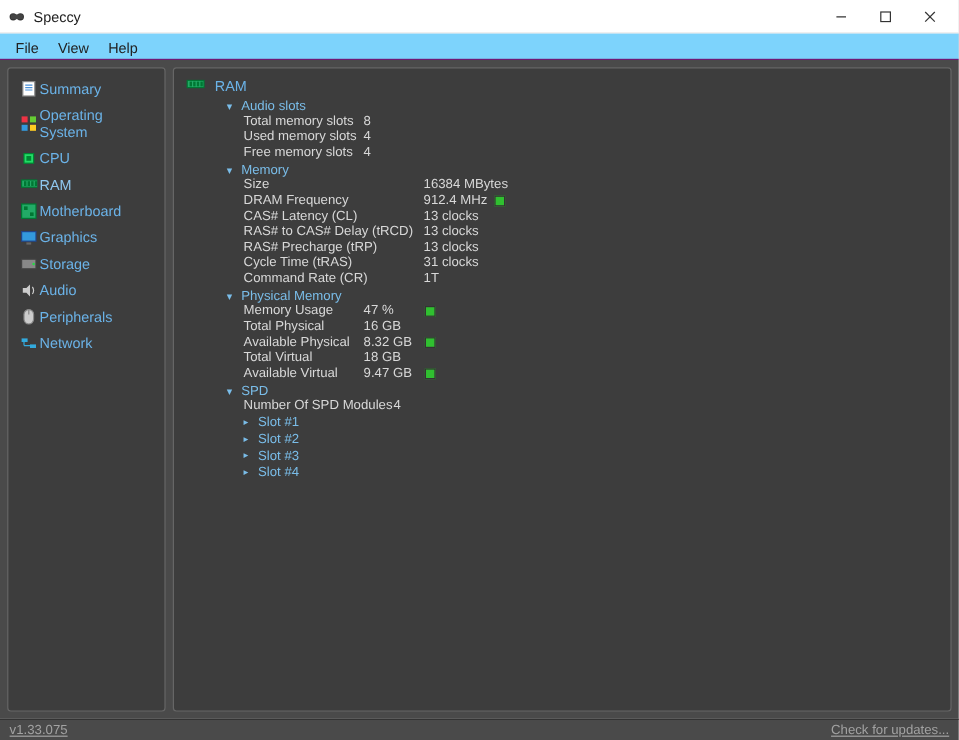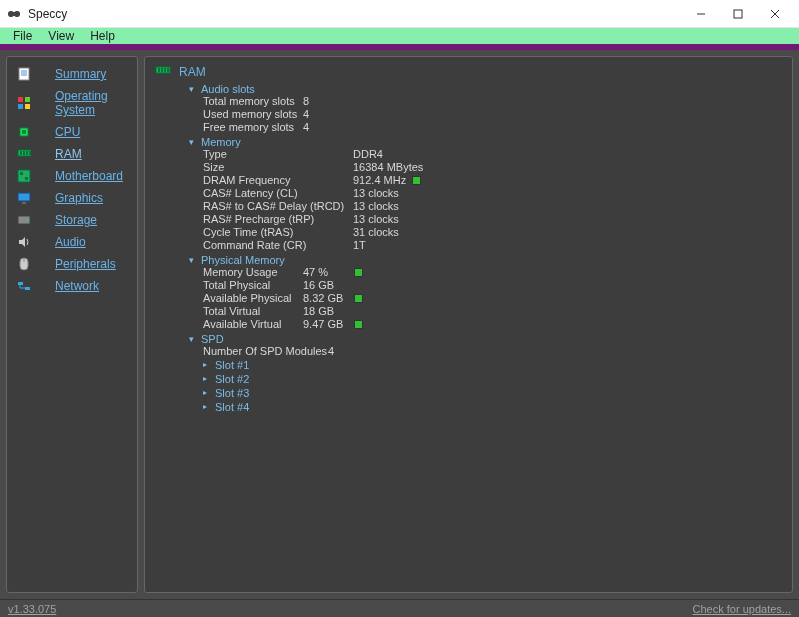--- a/index.html
+++ b/index.html
@@ -2,27 +2,27 @@
 <html><head>
 <meta charset="utf-8">
 <style>
 * { margin: 0; padding: 0; box-sizing: border-box; font-family: "Segoe UI", Tahoma, sans-serif; }
 body { width: 799px; height: 617px; background: #fff; overflow: hidden; font-size: 11px; }
 .titlebar { height: 28px; display: flex; align-items: center; padding: 0 6px; background: #fff; border-bottom: 1px solid #e4e4e4; }
 .titlebar .appicon { width: 16px; height: 16px; margin-right: 6px; }
 .titlebar .title { font-size: 12px; color: #222; flex: 1; }
 .titlebar .winbtns { display: flex; gap: 1px; }
 .winbtn { width: 36px; height: 22px; display: flex; align-items: center; justify-content: center; color: #333; }
-.menubar { height: 22px; background: #86efac; display: flex; align-items: center; padding: 0 5px; border-bottom: 6px solid #701a75; }
+.menubar { height: 22px; background: #7dd3fc; display: flex; align-items: flex-end; padding: 0 5px; border-bottom: 1px solid #701a75; }
 .menuitem { padding: 2px 8px; font-size: 12px; color: #222; }
 
 .client { height: calc(617px - 28px - 22px - 18px); background: #4a4a4a; display: flex; padding: 6px; gap: 6px; }
 
 .sidebar { width: 132px; background: #3d3d3d; border: 1px solid #666; border-radius: 3px; padding: 6px 0; }
-.sideitem { display: flex; align-items: center; gap: 24px; padding: 4px 10px; color: #6bb3e8; font-size: 12px; text-decoration: underline; }
+.sideitem { display: flex; align-items: center; gap: 2px; padding: 4px 10px; color: #6bb3e8; font-size: 12px; }
 .sideitem.sel { color: #8fc7ef; }
 .sideitem .ico { width: 14px; height: 14px; display: flex; align-items: center; justify-content: center; }
 
 .main { flex: 1; background: #3d3d3d; border: 1px solid #666; border-radius: 3px; padding: 8px 10px; color: #d8d8d8; overflow: auto; }
 .heading { display: flex; align-items: center; gap: 8px; color: #6bb3e8; font-size: 12px; margin-bottom: 4px; }
 .sec { margin-left: 34px; }
 .secTitle { color: #7abde9; font-size: 11px; display: flex; align-items: center; gap: 4px; margin-top: 2px; }
 .secTitle .arrow { color: #7abde9; font-size: 9px; width: 8px; display: inline-block; }
 .row { display: flex; font-size: 11px; line-height: 13px; margin-left: 14px; }
 .row .k { width: 150px; color: #d8d8d8; }
@@ -204,24 +204,20 @@
       <div class="row">
           <span class="k" style="width:100px">Free memory slots</span>
           <span class="v">4</span>
         </div>
 
       <div class="secTitle">
           <span class="arrow">▾</span>
           <span>Memory</span>
         </div>
       <div class="row">
-          <span class="k">Type</span>
-          <span class="v">DDR4</span>
-        </div>
-      <div class="row">
           <span class="k">Size</span>
           <span class="v">16384 MBytes</span>
         </div>
       <div class="row">
           <span class="k">DRAM Frequency</span>
           <span class="v">
             <span>912.4 MHz</span>
             <span class="indic"></span>
           </span>
         </div>

